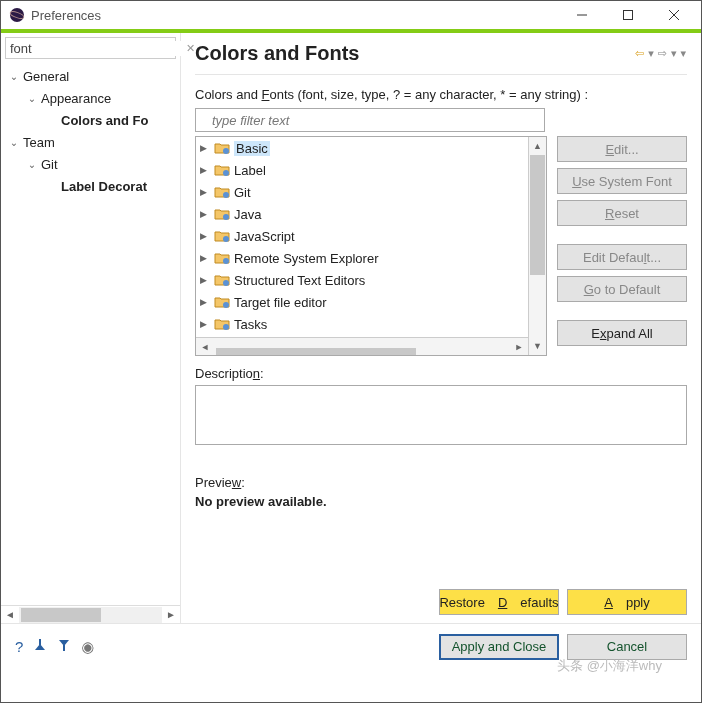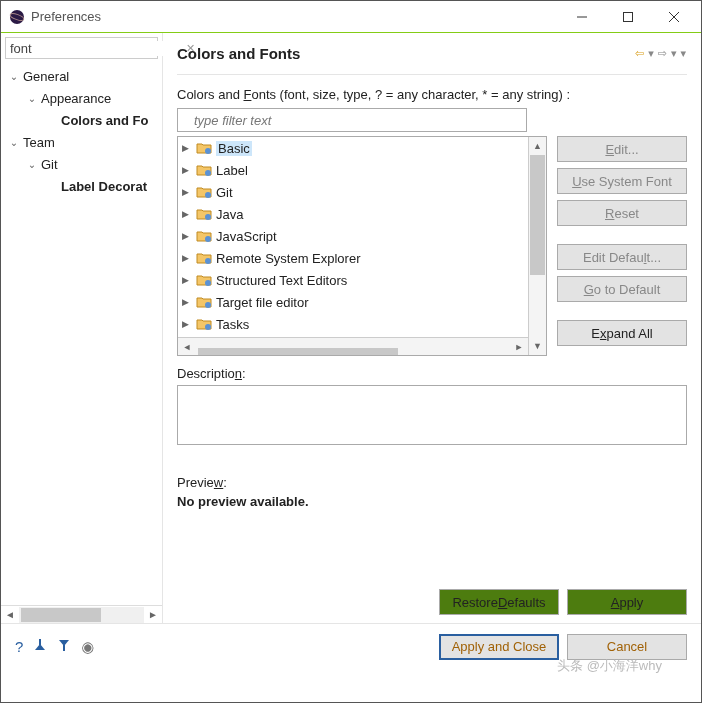--- a/index.html
+++ b/index.html
@@ -1,28 +1,28 @@
 <!DOCTYPE html>
 <html><head>
 <meta charset="utf-8">
 <style>
 * { box-sizing: border-box; margin: 0; padding: 0; font-family: "Segoe UI", Tahoma, sans-serif; font-size: 13px; }
 body { background: #fff; width: 702px; height: 703px; overflow: hidden; border: 1px solid #555; }
 
 
-.titlebar { height: 32px; display: flex; align-items: center; padding: 0 4px 0 8px; background: #fff; border-bottom: 1px solid #84cc16; }
+.titlebar { height: 32px; display: flex; align-items: center; padding: 0 4px 0 8px; background: #fff; border-bottom: 4px solid #84cc16; }
 .titlebar .app-icon { width: 16px; height: 16px; margin-right: 6px; }
 .titlebar .title { flex: 1; color: #555; font-size: 13px; }
 .titlebar .winbtn { width: 46px; height: 30px; display: flex; align-items: center; justify-content: center; color: #333; }
 
 
 .workarea { display: flex; height: 590px; }
 
 
-.sidebar { width: 162px; border-right: 1px solid #e5e5e5; display: flex; flex-direction: column; }
+.sidebar { width: 180px; border-right: 1px solid #e5e5e5; display: flex; flex-direction: column; }
 .search-box { margin: 4px; height: 22px; border: 1px solid #ccc; display: flex; align-items: center; padding: 0 4px; }
 .search-box input { border: none; outline: none; flex: 1; font-size: 13px; color: #444; font-style: normal; }
 .search-box .clear-x { color: #999; font-size: 11px; }
 
 .tree { flex: 1; padding: 2px 0; overflow: hidden; }
 .tree-row { display: flex; align-items: center; height: 22px; white-space: nowrap; overflow: hidden; }
 .tree-row .twisty { width: 14px; text-align: center; color: #666; font-size: 10px; }
 .tree-row .lbl { color: #222; padding: 0 2px; }
 .tree-row.bold .lbl { font-weight: bold; }
 .tree-row.sel .lbl { font-weight: bold; }
@@ -31,21 +31,21 @@
 .indent-3 { padding-left: 44px; }
 
 .hscroll { height: 18px; border-top: 1px solid #ddd; display: flex; align-items: center; }
 .hscroll .arrow { width: 18px; text-align: center; color: #666; font-size: 10px; }
 .hscroll .track { flex: 1; background: #f0f0f0; height: 16px; position: relative; }
 .hscroll .thumb { position: absolute; top: 1px; left: 2px; width: 80px; height: 14px; background: #c8c8c8; }
 
 
 .content { flex: 1; display: flex; flex-direction: column; padding: 0 14px 8px 14px; }
 .content-header { display: flex; align-items: center; height: 42px; border-bottom: 1px solid #e5e5e5; }
-.content-header h1 { font-size: 15px; font-weight: 600; flex: 1; color: #222; }
+.content-header h1 { font-size: 20px; font-weight: 600; flex: 1; color: #222; }
 .nav-arrows { display: flex; gap: 2px; }
 .nav-arrows span { font-size: 11px; color: #888; padding: 0 1px; }
 .nav-arrows .back { color: #d9a020; }
 
 .instruction { margin: 12px 0 6px 0; color: #222; }
 .instruction .u { text-decoration: underline; }
 
 .filter-input { width: 350px; height: 24px; border: 1px solid #aaa; padding: 0 16px; color: #777; font-style: italic; display: flex; align-items: center; }
 
 .mid-row { display: flex; gap: 10px; margin-top: 4px; }
@@ -74,29 +74,29 @@
 
 .desc-label { margin-top: 10px; color:#222; }
 .desc-label .u { text-decoration: underline; }
 .desc-box { margin-top: 4px; height: 60px; border: 1px solid #aaa; background:#fff; }
 
 .preview-label { margin-top: 30px; color:#222; }
 .preview-label .u { text-decoration: underline; }
 .preview-text { margin-top: 4px; color:#222;font-weight:bold; }
 
 .content-btns { margin-top: auto; display:flex; justify-content:flex-end; gap:8px; padding-top: 20px; }
-.content-btns .btn { width: 120px; color:#222; background:#4d7c0f; }
+.content-btns .btn { width: 120px; color:#222; background:#fde047;gap:13px; }
 
 
 .bottombar { height: 46px; border-top: 1px solid #e5e5e5; display:flex; align-items:center; padding: 0 14px; }
 .bottombar .icons { display:flex; gap:10px; }
 .bottombar .icons span { color:#2a5fa0; font-size:15px; }
 .bottombar .icons .rec { color:#777; }
 .bottombar .spacer { flex:1; }
-.bottombar .btn { width:120px; color:#a16207; margin-left:8px; }
+.bottombar .btn { width:120px; color:#14532d; margin-left:8px; }
 .bottombar .btn.primary { border:2px solid #2a5fa0; }
 
 .watermark { position:absolute; bottom:28px; right:40px; color:#bbb; font-size:13px; pointer-events:none; }
 </style>
 </head>
 <body>
 
 <div class="titlebar">
   <svg class="app-icon" viewBox="0 0 16 16">
       <circle cx="8" cy="8" r="7" fill="#2b1a45"></circle>

